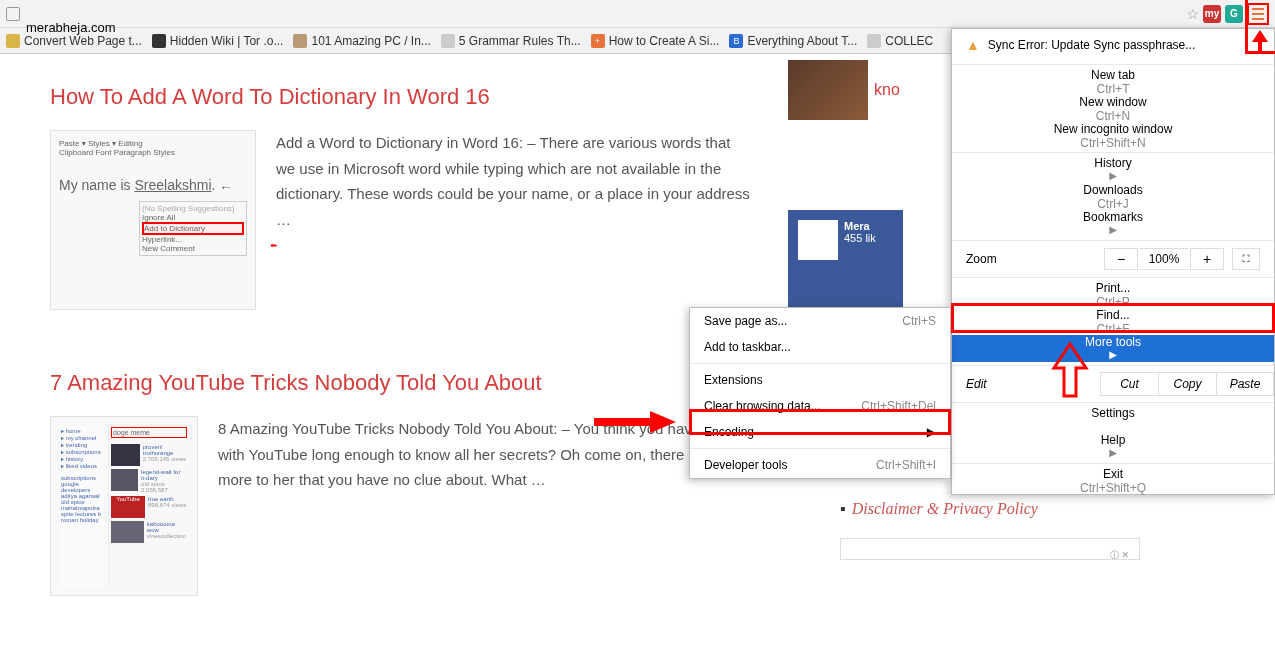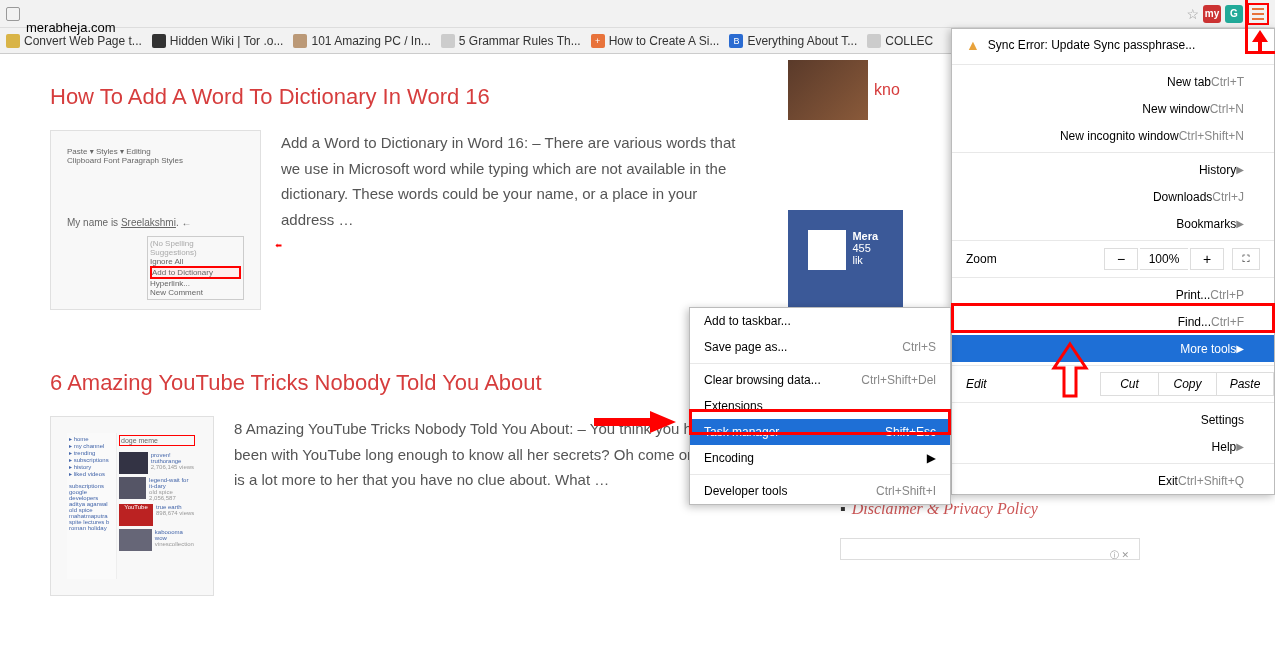--- a/index.html
+++ b/index.html
@@ -13,36 +13,36 @@
 .addressbar .hamburger { width: 22px; height: 22px; display: flex; flex-direction: column; justify-content: center; gap: 3px; padding: 3px; cursor: pointer; border:2px solid red; }
 .addressbar .hamburger span { height: 2px; background: #e8733b; }
 
 .bookmarks { height: 26px; background: #f2f2f2; border-bottom: 1px solid #ccc; display: flex; align-items: center; gap: 10px; padding: 0 6px; font-size: 12px; overflow:hidden; }
 .bookmarks .bm { display: flex; align-items: flex-start; gap: 4px; color: #333; white-space: nowrap; cursor: pointer; }
 .bookmarks .bm-icon { width: 14px; height: 14px; border-radius: 2px; background:#ccc; display:flex;align-items:center;justify-content:center;font-size:9px; }
 
 .content { position: relative; padding: 30px 50px; width:800px; }
 .post-title { color: #d63d3d; font-size: 22px; font-weight: normal; margin-bottom: 20px; cursor:pointer; }
 .post-row { display: flex; gap: 20px; margin-bottom: 60px; }
-.thumb { width: 300px; height: 180px; background: #f8f8f8; border: 1px solid #e0e0e0; font-size: 8px; color:#666; padding:16px; position:relative; }
+.thumb { width: 300px; height: 180px; background: #f8f8f8; border: 1px solid #e0e0e0; font-size: 8px; color:#666; padding:8px; position:relative; }
 .post-text { color: #555; font-size: 15px; line-height: 1.7; }
 
 .sidebar-partial { position:absolute; left:788px; top:60px; width:120px; }
 .fb-thumb { width:80px; height:60px; background:linear-gradient(135deg,#5a3a2a,#8a5a3a); }
-.fb-widget { margin-top:90px; width:115px; height:120px; background:#3b5998; color:#fff; font-size:11px; padding:20px; }
+.fb-widget { margin-top:90px; width:115px; height:120px; background:#3b5998; color:#fff; font-size:11px; padding:10px; }
 .fb-like { margin-top:4px; background:#fff; color:#333; border:1px solid #ccc; font-size:10px; padding:2px 6px; display:inline-flex;align-items:center;gap:3px; }
 .disclaimer { color:#c55; font-size:16px; font-family:Georgia,serif; font-style:italic; cursor:pointer; }
 .disclaimer::before { content:"▪"; color:#333;margin-right:6px;}
 .promote-ad { margin-top:20px; border:1px solid #ddd; padding:10px; }
 .promote-ad .adbadge { float:right; font-size:9px; color:#999; }
 .promote-ad .adtitle { color:#2a6bd1; font-size:26px; line-height:1.2; font-family: Arial; }
 
 
 .main-menu { position: absolute; top: 28px; right: 0; width: 324px; background: #fff; border: 1px solid #bbb; box-shadow: -2px 2px 8px rgba(0,0,0,0.25); font-size: 12px; z-index:100; }
-.main-menu .mi { height: 27px; display: flex; align-items: center; padding: 0 30px; justify-content: flex-end; cursor:pointer; }
+.main-menu .mi { height: 27px; display: flex; align-items: center; padding: 0 30px; justify-content: flex-start; cursor:pointer;flex-direction:column; }
 .main-menu .mi.highlighted { background: #1e6fd6; color: #fff; }
 .main-menu .sep { height: 1px; background: #e8e8e8; margin: 3px 0; }
 .main-menu .shortcut { color: #888; }
 .main-menu .arrow { color:#888; font-size:10px; }
 .main-menu .mi.highlighted .arrow { color:#fff; }
 .sync-row { display:flex; align-items:center; gap:8px; padding:8px 14px; }
 .sync-row .warn { color:#e8a23b; font-size:14px; }
 .zoom-row { display:flex; align-items:center; padding:0 14px; height:30px; gap:2px; }
 .zoom-row .label { flex:1; }
 .zoom-row .zbtn { border:1px solid #ddd; width:34px;height:22px;display:flex;align-items:center;justify-content:center;cursor:pointer; font-size:14px;}
@@ -111,34 +111,34 @@
       <span class="bm-icon"></span>
       <span>COLLEC</span>
     </div>
 </div>
 
 <div class="content">
   <h2 class="post-title">How To Add A Word To Dictionary In Word 16</h2>
   <div class="post-row">
     <div class="thumb">
       <div style="font-size:8px">Paste ▾ Styles ▾ Editing<br>Clipboard Font Paragraph Styles</div>
-      <div style="margin-top:52px;font-size:10px">My name is <u>Sreelakshmi</u>. ←</div>
-      <div style="margin-top:8px;border:1px solid #ccc;padding:2px;font-size:8px;width:97px;margin-left:80px">
+      <div style="margin-top:20px;font-size:14px">My name is <u>Sreelakshmi</u>. ←</div>
+      <div style="margin-top:8px;border:1px solid #ccc;padding:2px;font-size:8px;width:108px;margin-left:80px">
         <div style="color:#aaa">(No Spelling Suggestions)</div>
         <div>Ignore All</div>
         <div style="border:2px solid red;background:#fee">Add to Dictionary</div>
         <div>Hyperlink...</div>
         <div>New Comment</div>
       </div>
       <div style="position:absolute;right:-22px;top:110px;color:red">⬅</div>
     </div>
     <div class="post-text">Add a Word to Dictionary in Word 16: – There are various words that we use in Microsoft word while typing which are not available in the dictionary. These words could be your name, or a place in your address …</div>
   </div>
 
-  <h2 class="post-title">6 Amazing YouTube Tricks Nobody Told You About</h2>
+  <h2 class="post-title">7 Amazing YouTube Tricks Nobody Told You About</h2>
   <div class="post-row">
     <div class="thumb" style="display:flex">
       <div style="width:50px;background:#fafafa;border-right:1px solid #eee;font-size:6px;padding:2px;color:#46a">
         ▸ home<br>▸ my channel<br>▸ trending<br>▸ subscriptions<br>▸ history<br>▸ liked videos<br><br>subscriptions<br>google developers<br>aditya agarwal<br>old spice<br>mahatmaputra<br>spite lectures b<br>roman holiday
       </div>
       <div style="flex:1;padding:2px">
         <div style="border:1px solid red;font-size:7px;padding:1px">doge meme</div>
         <div style="margin-top:6px;display:flex;flex-direction:column;gap:3px">
           <div style="display:flex;gap:3px">
               <div style="width:34px;height:22px;background:#334"></div>
@@ -254,37 +254,33 @@
     </div>
   <div class="sep"></div>
   <div class="mi">
       <span>Exit</span>
       <span class="shortcut">Ctrl+Shift+Q</span>
     </div>
 </div>
 
 <div class="sub-menu">
   <div class="mi">
-      <span>Add to taskbar...</span>
-    </div>
-  <div class="mi">
       <span>Save page as...</span>
       <span class="shortcut">Ctrl+S</span>
     </div>
-  <div class="sep"></div>
+  <div class="mi">
+      <span>Add to taskbar...</span>
+    </div>
+  <div class="sep"></div>
+  <div class="mi">
+      <span>Extensions</span>
+    </div>
   <div class="mi">
       <span>Clear browsing data...</span>
       <span class="shortcut">Ctrl+Shift+Del</span>
-    </div>
-  <div class="mi">
-      <span>Extensions</span>
-    </div>
-  <div class="mi highlighted">
-      <span>Task manager</span>
-      <span class="shortcut">Shift+Esc</span>
     </div>
   <div class="mi">
       <span>Encoding</span>
       <span class="arrow">▶</span>
     </div>
   <div class="sep"></div>
   <div class="mi">
       <span>Developer tools</span>
       <span class="shortcut">Ctrl+Shift+I</span>
     </div>

